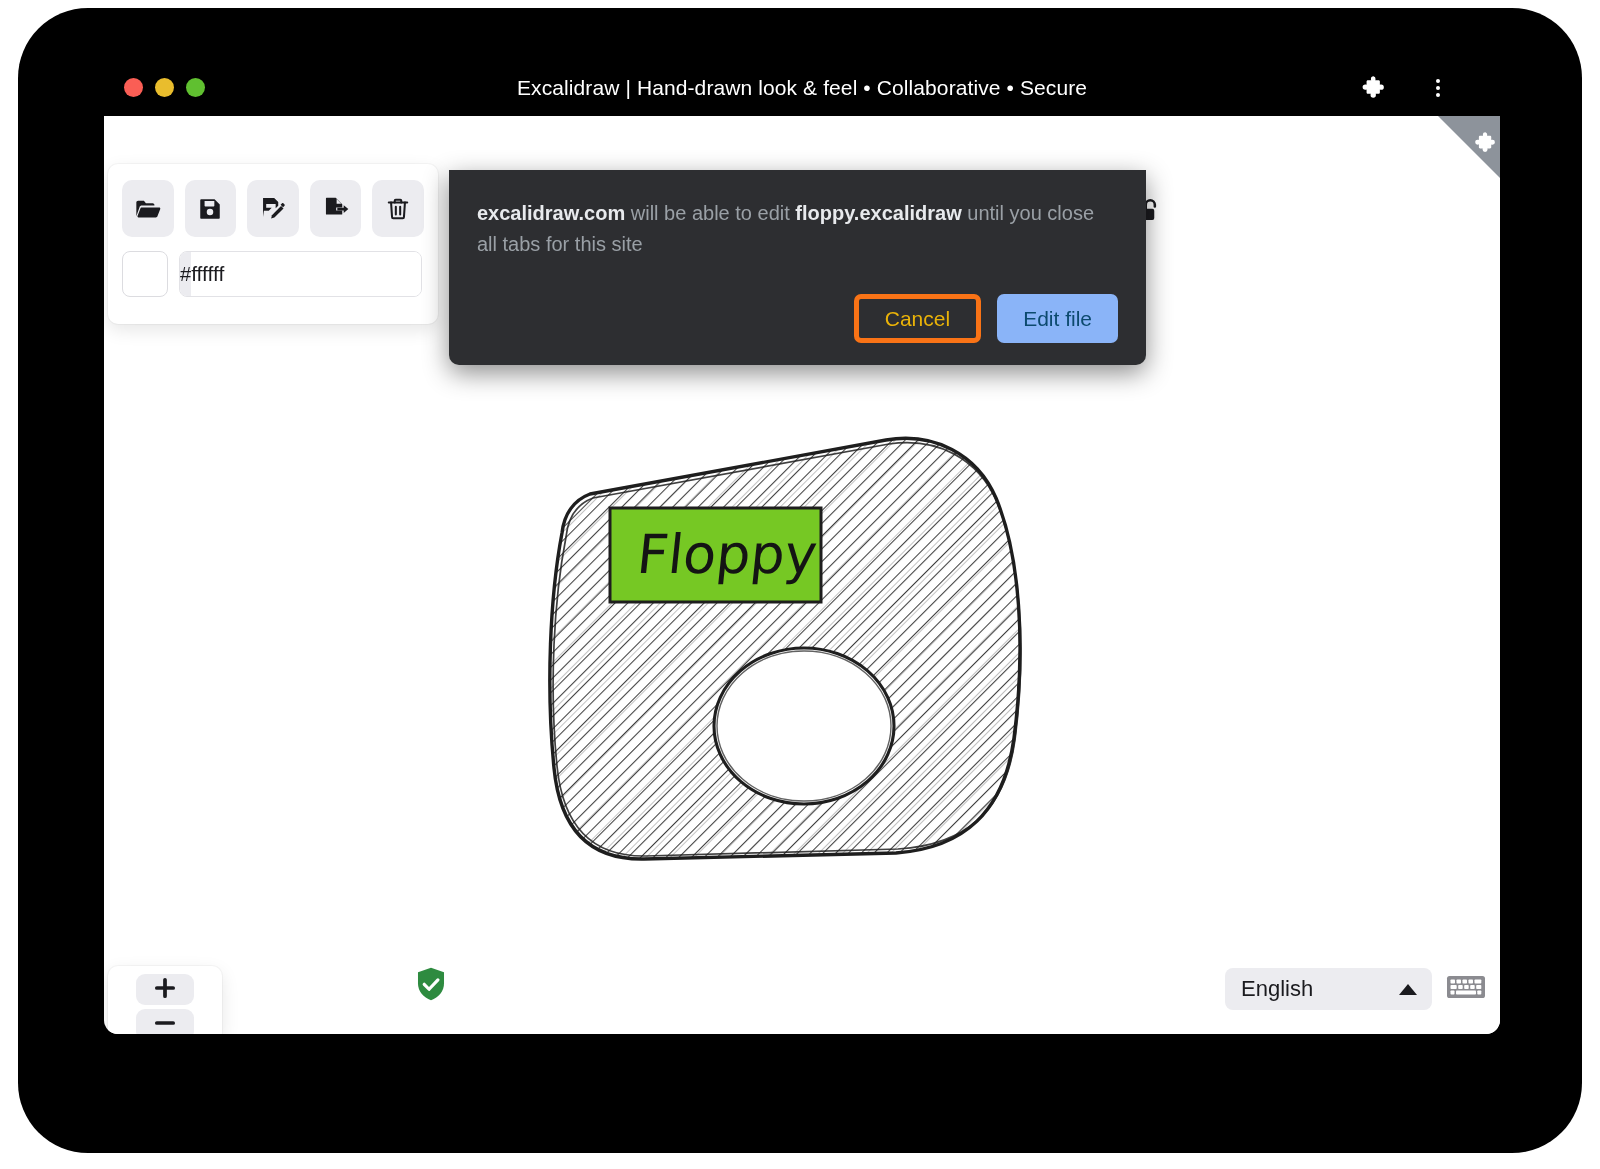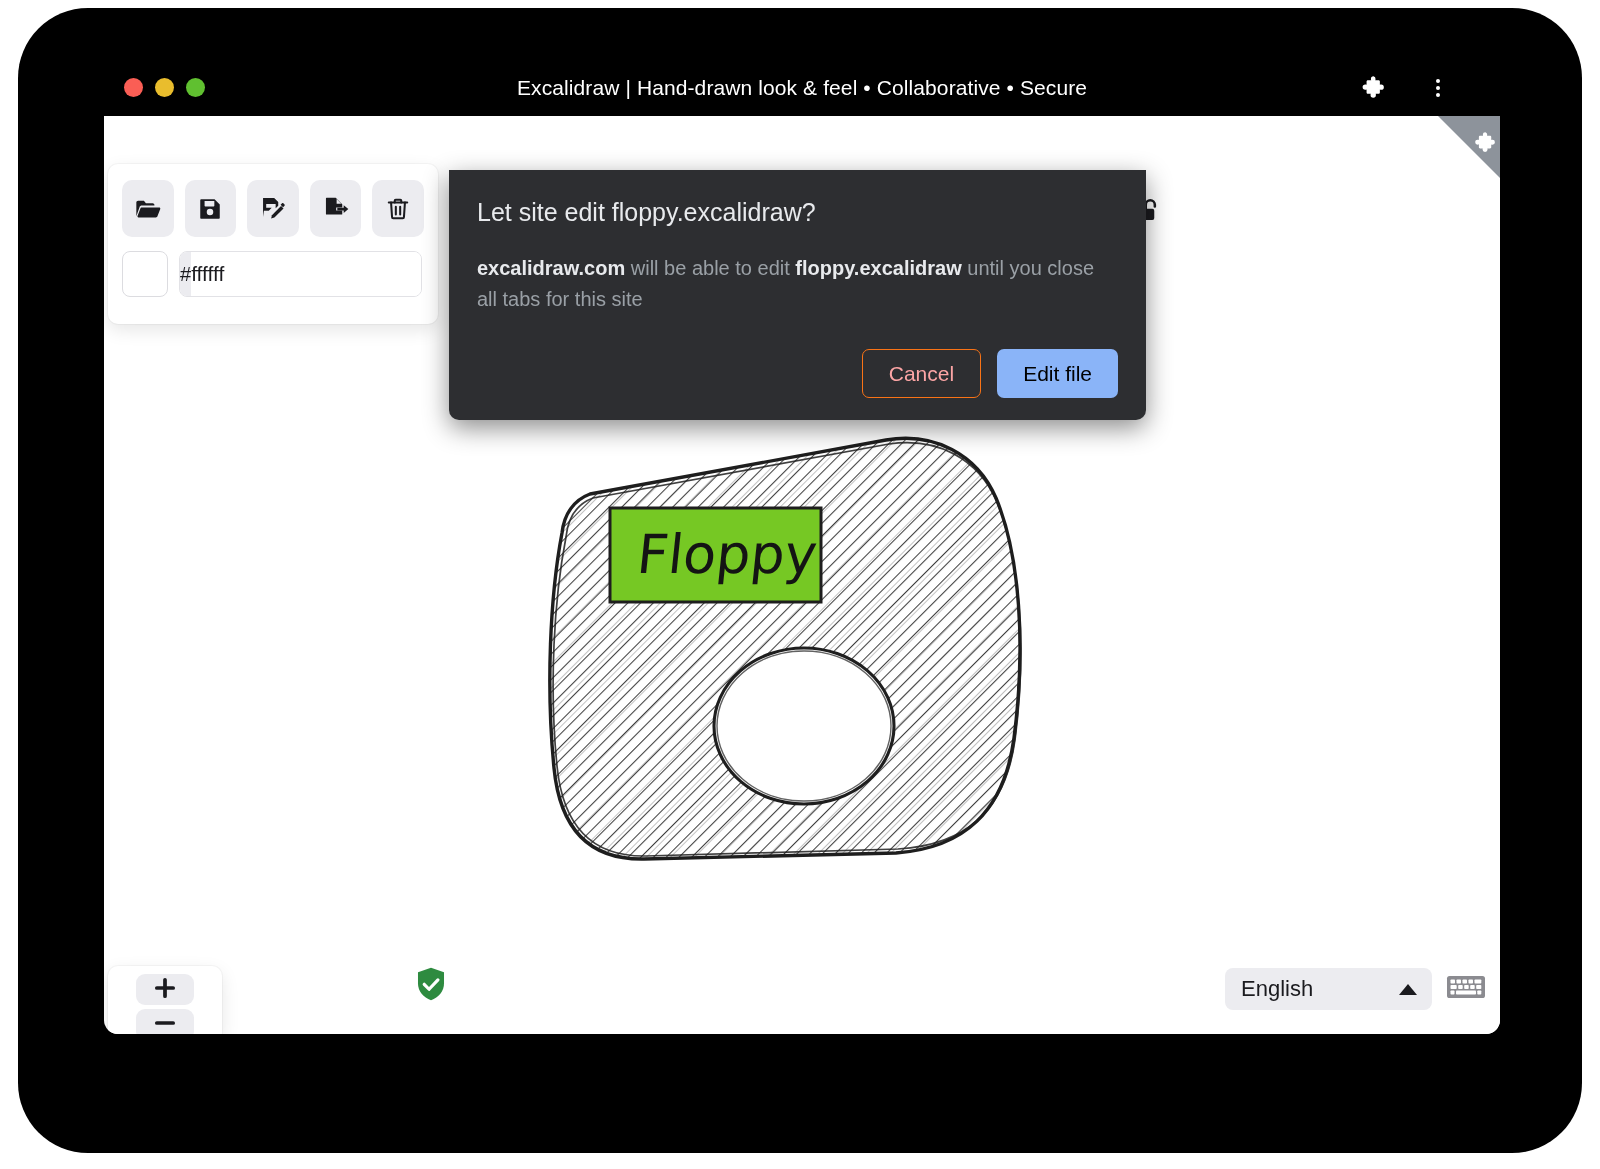--- a/index.html
+++ b/index.html
@@ -319,26 +319,26 @@
   .dlg-btn {
     height: 49px;
     border-radius: 7px;
     font-family: "Liberation Sans", sans-serif;
     font-size: 21px;
     cursor: pointer;
     padding: 0 26px;
   }
   #cancel-button {
     background: transparent;
-    color: #fca5a5;
-    border: 1px solid #f97316;
+    color: #eab308;
+    border: 5px solid #f97316;
   }
   #edit-file-button {
     background: #8ab4f8;
-    color: #000000;
+    color: #0c4a6e;
     border: none;
   }
 </style>
 </head>
 <body>
 
 <div id="bezel"></div>
 
 <div id="browser-window">
 
@@ -540,21 +540,20 @@
             <rect x="30.2" y="12" width="5.1" height="4" rx="0.8"></rect>
             <rect x="4.5" y="17.5" width="4" height="4" rx="0.8"></rect>
             <rect x="10" y="17.5" width="20" height="4" rx="0.8"></rect>
             <rect x="31.3" y="17.5" width="4" height="4" rx="0.8"></rect>
           </g>
         </svg>
       </div>
     </div>
 
     <div id="permission-dialog">
-      <div id="dialog-title">Let site edit floppy.excalidraw?</div>
       <div id="dialog-body">
         <b>excalidraw.com</b><span> will be able to edit </span><b>floppy.excalidraw</b><span> until you close all tabs for this site</span>
       </div>
       <div id="dialog-actions">
         <button class="dlg-btn" id="cancel-button">Cancel</button>
         <button class="dlg-btn" id="edit-file-button">Edit file</button>
       </div>
     </div>
 
   </div>

